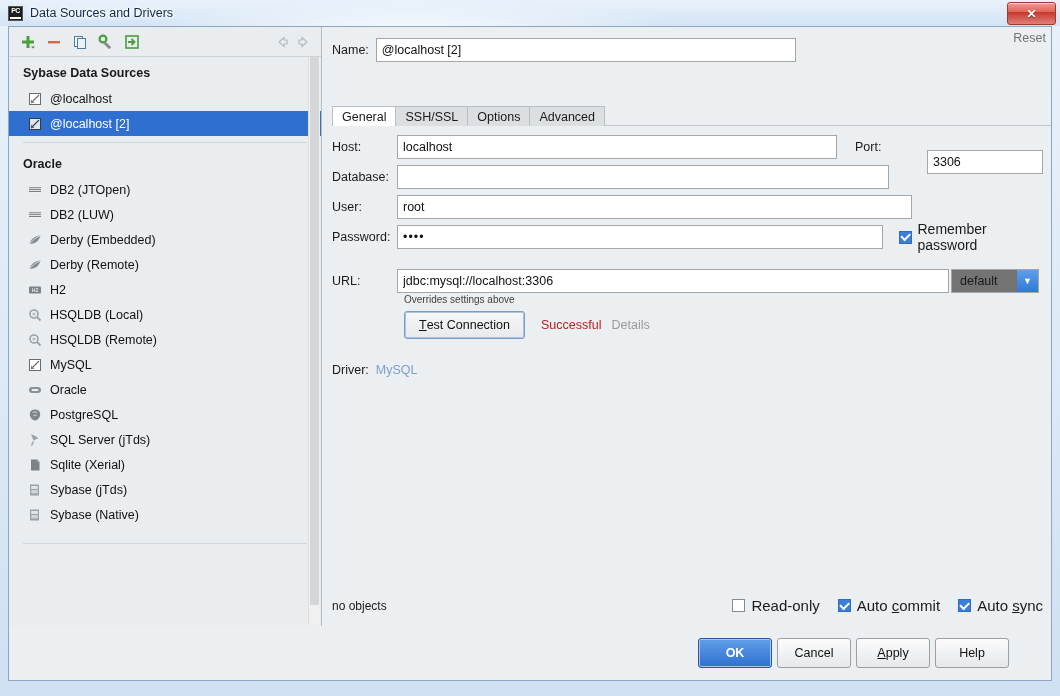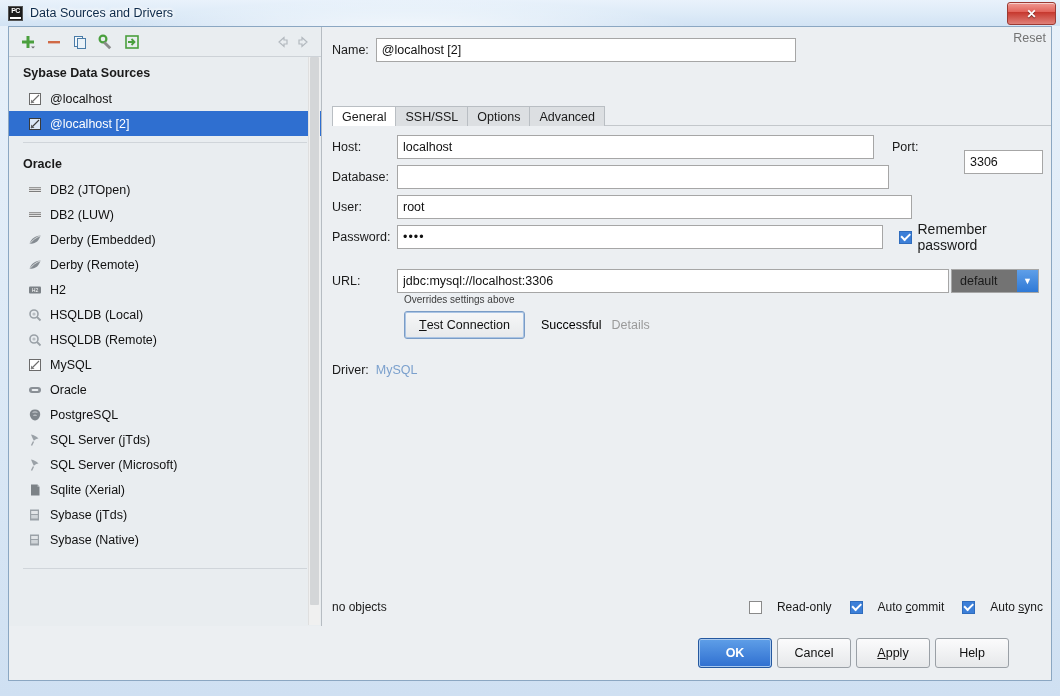--- a/index.html
+++ b/index.html
@@ -117,31 +117,31 @@
   .checkbox{
     width:13px;height:13px;border:1px solid #8a8a8a;background:#fff;box-sizing:border-box;
     display:inline-flex;align-items:center;justify-content:center;flex:none;cursor:pointer;
   }
   .checkbox.checked{background:#3c7fd8;border-color:#2f6cbd;}
   .checkbox.checked::after{
     content:"";width:7px;height:3.5px;border-left:2px solid #fff;border-bottom:2px solid #fff;
     transform:rotate(-45deg);margin-top:-2px;
   }
   .cb-label{font-size:14px;color:#1a1a1a;margin-left:5px;}
-  .cb-label-12{font-size:12px;color:#1a1a1a;margin-left:15px;}
+  .cb-label-12{font-size:15px;color:#1a1a1a;margin-left:6px;}
   .mn{text-decoration:underline;}
   #override-note{font-size:10px;color:#3c3c3c;margin:1px 0 6px 72px;}
   #testrow{display:flex;align-items:center;margin-left:72px;margin-top:2px;}
   #test-btn{
     height:26px;padding:0 14px;font-size:12.5px;color:#111;
     background:linear-gradient(180deg,#f6f7f8 0%,#e7e9eb 100%);
     border:1px solid #7a9cc6;border-radius:3px;box-shadow:0 0 0 1px #aac4e4 inset;
     display:flex;align-items:center;cursor:pointer;
   }
-  #status-ok{font-size:12.5px;color:#000000;margin-left:16px;}
+  #status-ok{font-size:12.5px;color:#b91c1c;margin-left:16px;}
   #status-details{font-size:12.5px;color:#9a9a9a;margin-left:10px;cursor:pointer;}
   #driver-row{display:flex;align-items:center;margin-top:24px;}
   #driver-link{font-size:12.5px;color:#7ba0cd;margin-left:7px;cursor:pointer;}
   #bottom-opts{position:absolute;left:10px;right:8px;bottom:12px;display:flex;align-items:center;}
   #no-objects{font-size:12px;color:#1a1a1a;}
   .opt{display:flex;align-items:center;margin-left:18px;}
   
   #btnbar{position:absolute;left:0;right:0;bottom:0;height:54px;}
   .dlg-btn{
     position:absolute;top:12px;height:28px;width:72px;border-radius:3px;
@@ -368,29 +368,20 @@
                   <svg width="14" height="14" viewBox="0 0 14 14">
                     <path d="M3 1.5c3 .5 5.5 2 7.5 4-2 .3-3.4 1-4.6 2.2C5 6.2 4 4 3 1.5z" fill="#9aa1a7"></path>
                     <path d="M5.5 8.5L3.5 12.5" stroke="#9aa1a7" stroke-width="1.4"></path>
                   </svg>
                 </span>
                 <span>SQL Server (jTds)</span>
               </div>
               <div class="list-row">
                 <span class="row-icon">
                   <svg width="14" height="14" viewBox="0 0 14 14">
-                    <path d="M3 1.5c3 .5 5.5 2 7.5 4-2 .3-3.4 1-4.6 2.2C5 6.2 4 4 3 1.5z" fill="#9aa1a7"></path>
-                    <path d="M5.5 8.5L3.5 12.5" stroke="#9aa1a7" stroke-width="1.4"></path>
-                  </svg>
-                </span>
-                <span>SQL Server (Microsoft)</span>
-              </div>
-              <div class="list-row">
-                <span class="row-icon">
-                  <svg width="14" height="14" viewBox="0 0 14 14">
                     <path d="M3 1.5h6.5L11.5 4v8.5H3z" fill="#7c8287"></path>
                     <path d="M9.5 1.5V4h2" fill="#aeb4b9"></path>
                   </svg>
                 </span>
                 <span>Sqlite (Xerial)</span>
               </div>
               <div class="list-row">
                 <span class="row-icon">
                   <svg width="14" height="14" viewBox="0 0 14 14">
                     <rect x="2" y="1.5" width="9" height="11" fill="#9aa1a7"></rect>
@@ -435,21 +426,21 @@
           <div class="tab">Options</div>
           <div class="tab">Advanced</div>
         </div>
 
         <div id="form">
 
           <div class="frow">
             <span class="lbl">Host:</span>
             <input class="txt" style="width: 492px;" type="text" value="localhost">
             <span class="lbl" style="margin-left:18px">Port:</span>
-            <input class="txt" style="width: 79px; margin-left: 7px; margin-top: 30px;" type="text" value="3306">
+            <input class="txt" style="width: 116px; margin-left: 7px; margin-top: 30px;" type="text" value="3306">
           </div>
 
           <div class="frow">
             <span class="lbl">Database:</span>
             <input class="txt" style="width: 492px;" type="text" value="">
           </div>
 
           <div class="frow">
             <span class="lbl">User:</span>
             <input class="txt" style="width: 515px;" type="text" value="root">

